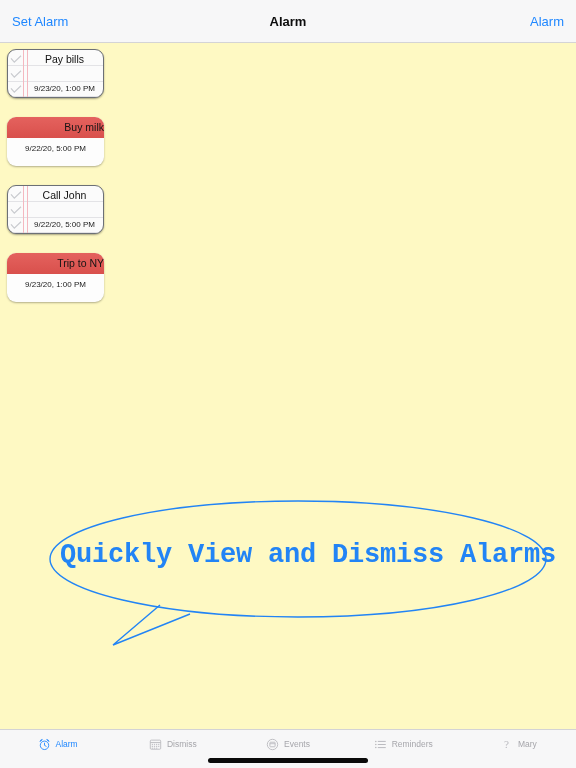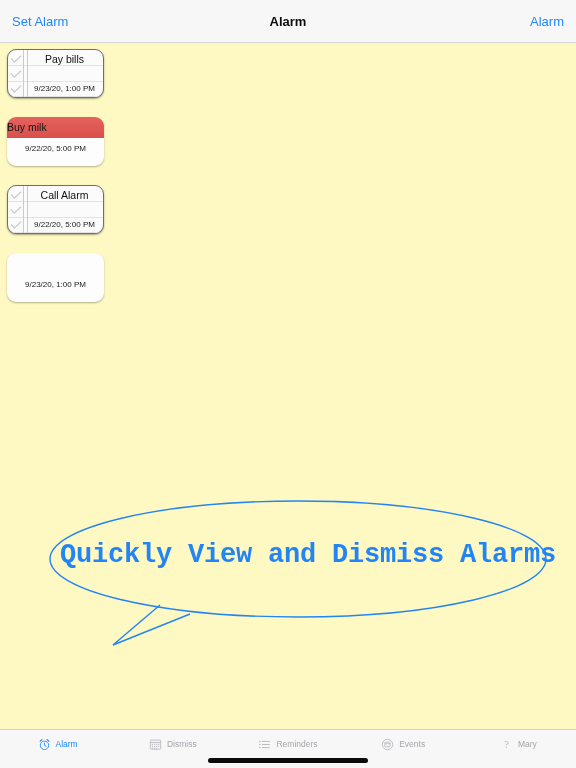--- a/index.html
+++ b/index.html
@@ -146,21 +146,21 @@
   
   .card.flat {
     background: #fdfdfd;
     box-shadow: 0 1px 2px rgba(0,0,0,.3);
   }
   .flat-title {
     position: absolute;
     top: 0; left: 0; right: 0;
     height: 21px;
     line-height: 21px;
-    text-align: left;
+    text-align: right;
     font-size: 10.5px;
     color: #141414;
     background: linear-gradient(to bottom, #e4625e 0%, #d9504c 100%);
     white-space: nowrap;
   }
   .flat-sub {
     position: absolute;
     top: 25px; left: 0; right: 0;
     height: 14px;
     line-height: 14px;
@@ -278,25 +278,26 @@
         <svg width="12" height="9" viewBox="0 0 12 9">
             <path d="M1 3.4 L4.3 7.2 L11 0.8" fill="none" stroke="#c9cbcf" stroke-width="1.2"></path>
           </svg>
         <svg width="12" height="9" viewBox="0 0 12 9">
             <path d="M1 3.4 L4.3 7.2 L11 0.8" fill="none" stroke="#c9cbcf" stroke-width="1.2"></path>
           </svg>
         <svg width="12" height="9" viewBox="0 0 12 9">
             <path d="M1 3.4 L4.3 7.2 L11 0.8" fill="none" stroke="#c9cbcf" stroke-width="1.2"></path>
           </svg>
       </div>
-      <div class="note-title">Call Alarm</div>
+      <div class="note-title">Call John</div>
       <div class="note-sub">9/22/20, 5:00 PM</div>
     </div>
 
     <div class="card flat">
+      <div class="flat-title">Trip to NY</div>
       <div class="flat-sub">9/23/20, 1:00 PM</div>
     </div>
 
   </div>
 
   <svg class="callout" viewBox="0 0 576 686">
     <ellipse cx="298" cy="516" rx="248" ry="58" fill="none" stroke="#2284f5" stroke-width="1.4"></ellipse>
     <polyline points="160,562 113,602 190,571" fill="none" stroke="#2284f5" stroke-width="1.4" stroke-linejoin="miter" stroke-linecap="butt"></polyline>
   </svg>
   <div class="callout-text">Quickly View and Dismiss Alarms</div>
@@ -337,48 +338,48 @@
           <rect x="8.6" y="11.9" width="1.5" height="1.3"></rect>
         </g>
       </svg>
     </span>
     <span class="tab-label">Dismiss</span>
   </div>
 
   <div class="tab">
     <span class="tab-icon">
       <svg width="13" height="13" viewBox="0 0 16 16">
+        <circle cx="8" cy="8" r="6.4" fill="none" stroke="#b9b9be" stroke-width="1.1"></circle>
+        <rect x="4.8" y="5.2" width="6.4" height="5.6" rx="0.8" fill="none" stroke="#b9b9be" stroke-width="1.1"></rect>
+        <line x1="4.8" y1="7" x2="11.2" y2="7" stroke="#b9b9be" stroke-width="1"></line>
+      </svg>
+    </span>
+    <span class="tab-label">Events</span>
+  </div>
+
+  <div class="tab">
+    <span class="tab-icon">
+      <svg width="13" height="13" viewBox="0 0 16 16">
         <g fill="#b9b9be">
           <circle cx="2.2" cy="4.2" r="0.95"></circle>
             <circle cx="2.2" cy="8" r="0.95"></circle>
             <circle cx="2.2" cy="11.8" r="0.95"></circle>
         </g>
         <g stroke="#b9b9be" stroke-width="1.2" stroke-linecap="round">
           <line x1="5.2" y1="4.2" x2="14" y2="4.2"></line>
           <line x1="5.2" y1="8" x2="14" y2="8"></line>
           <line x1="5.2" y1="11.8" x2="14" y2="11.8"></line>
         </g>
       </svg>
     </span>
     <span class="tab-label">Reminders</span>
   </div>
 
   <div class="tab">
     <span class="tab-icon">
-      <svg width="13" height="13" viewBox="0 0 16 16">
-        <circle cx="8" cy="8" r="6.4" fill="none" stroke="#b9b9be" stroke-width="1.1"></circle>
-        <rect x="4.8" y="5.2" width="6.4" height="5.6" rx="0.8" fill="none" stroke="#b9b9be" stroke-width="1.1"></rect>
-        <line x1="4.8" y1="7" x2="11.2" y2="7" stroke="#b9b9be" stroke-width="1"></line>
-      </svg>
-    </span>
-    <span class="tab-label">Events</span>
-  </div>
-
-  <div class="tab">
-    <span class="tab-icon">
       <svg width="13" height="14" viewBox="0 0 16 16">
         <text x="8" y="13" text-anchor="middle" font-family="Liberation Serif, serif" font-size="14" fill="#b9b9be">?</text>
       </svg>
     </span>
     <span class="tab-label">Mary</span>
   </div>
 
   <div class="home-indicator"></div>
 </div>
 

